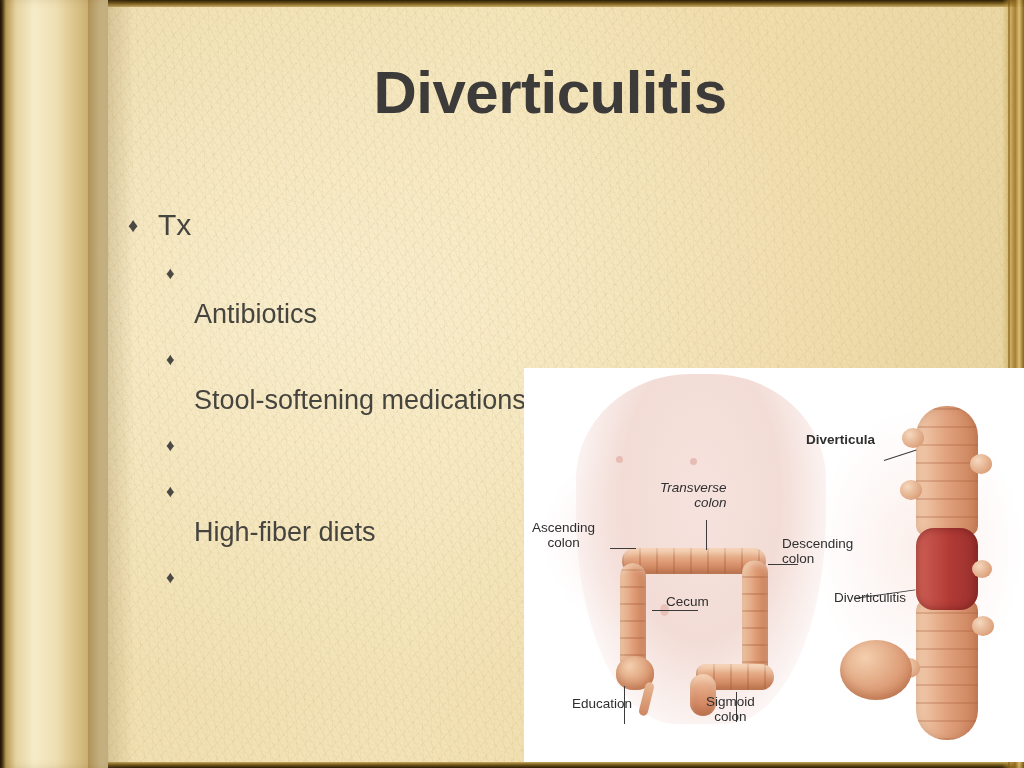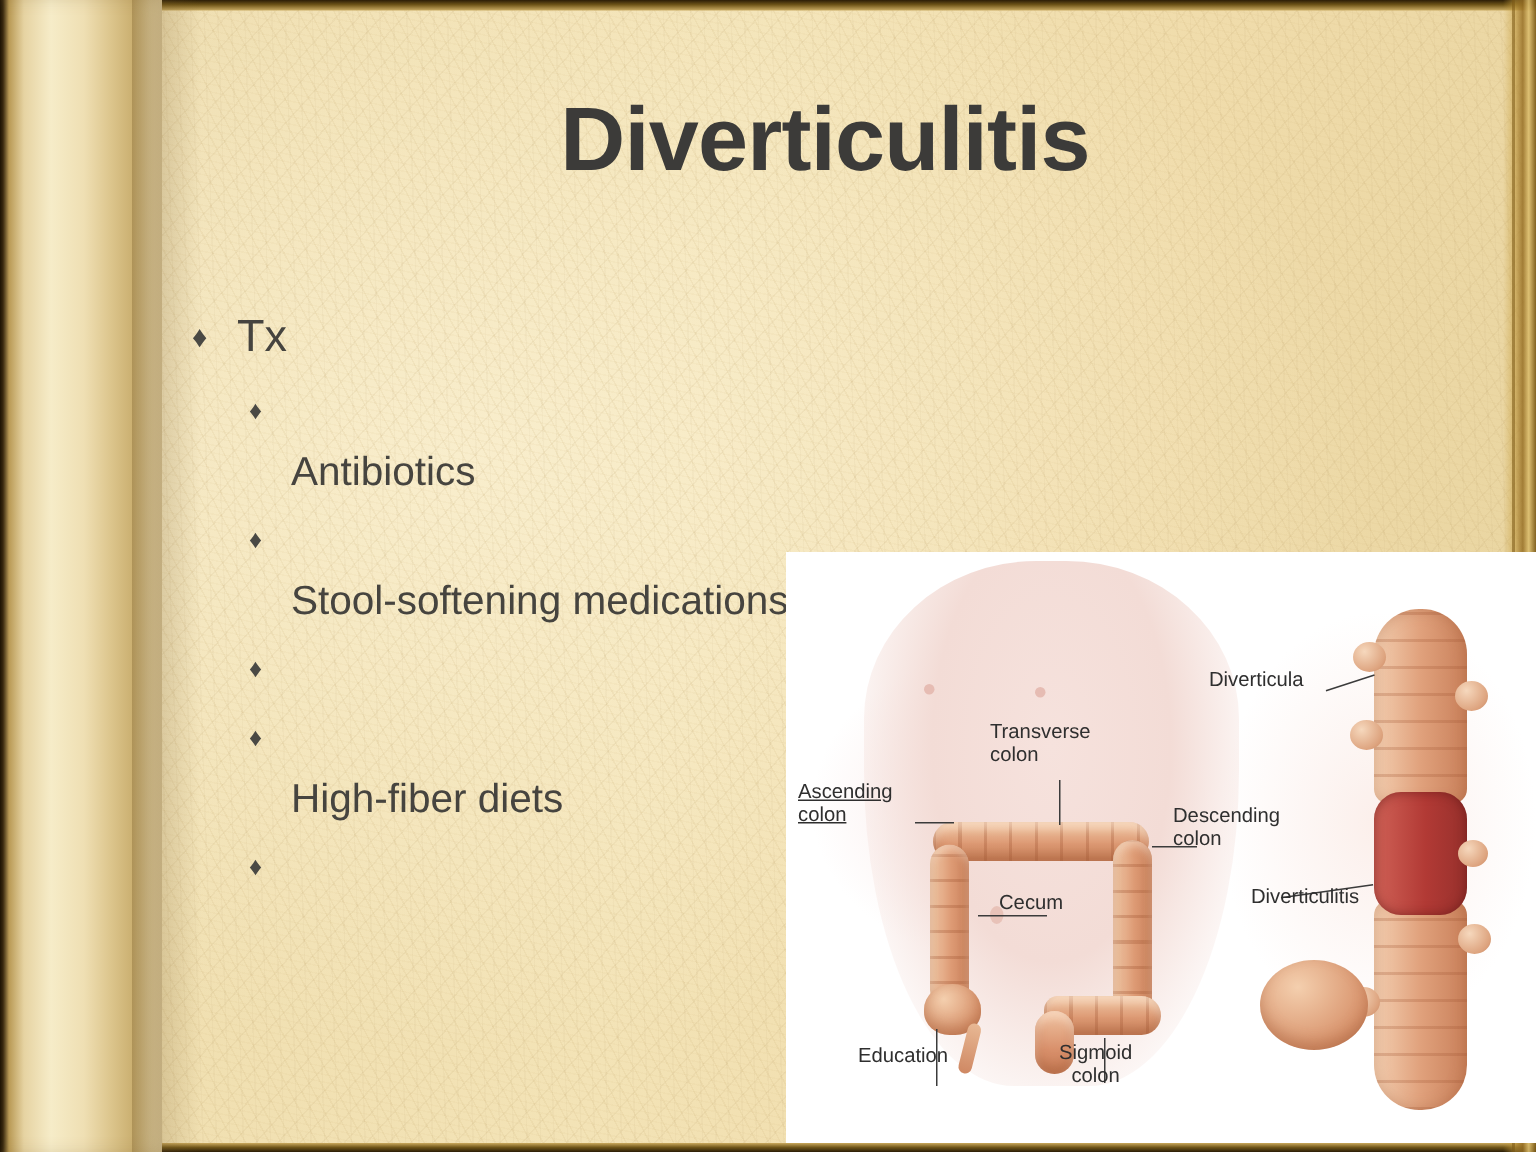--- a/index.html
+++ b/index.html
@@ -326,28 +326,28 @@
 
       <div class="lead-line" style="left:86px; top:180px; width:26px;"></div>
       <div class="lead-line" style="left:182px; top:152px; width:1px; height:30px; background:#3b3b3b;"></div>
       <div class="lead-line" style="left:244px; top:196px; width:30px;"></div>
       <div class="lead-line" style="left:128px; top:242px; width:46px;"></div>
       <div class="lead-line" style="left:100px; top:318px; width:1px; height:38px; background:#3b3b3b;"></div>
       <div class="lead-line" style="left:212px; top:324px; width:1px; height:30px; background:#3b3b3b;"></div>
       <div class="lead-line" style="left:360px; top:92px; width:34px; transform:rotate(-18deg);"></div>
       <div class="lead-line" style="left:330px; top:230px; width:62px; transform:rotate(-8deg);"></div>
 
-      <div class="fig-label" style="left:8px; top:152px; text-align:left;text-decoration:underline;">Ascending
+      <div class="fig-label" style="left:8px; top:152px; text-align:center;">Ascending
 colon</div>
-      <div class="fig-label" style="left:136px; top:112px; text-align:left;">Transverse
+      <div class="fig-label" style="left:136px; top:112px; text-align:right;font-style:italic;">Transverse
 colon</div>
       <div class="fig-label" style="left:258px; top:168px; text-align:left;">Descending
 colon</div>
       <div class="fig-label" style="left:142px; top:226px;">Cecum</div>
       <div class="fig-label" style="left:48px; top:328px;">Education</div>
       <div class="fig-label" style="left:182px; top:326px; text-align:center;">Sigmoid
 colon</div>
-      <div class="fig-label" style="left:282px; top:77px;">Diverticula</div>
+      <div class="fig-label" style="left:282px; top:64px;font-weight:bold;">Diverticula</div>
       <div class="fig-label" style="left:310px; top:222px;">Diverticulitis</div>
 
     </div>
   </div>
 </div>
 
 </body></html>

